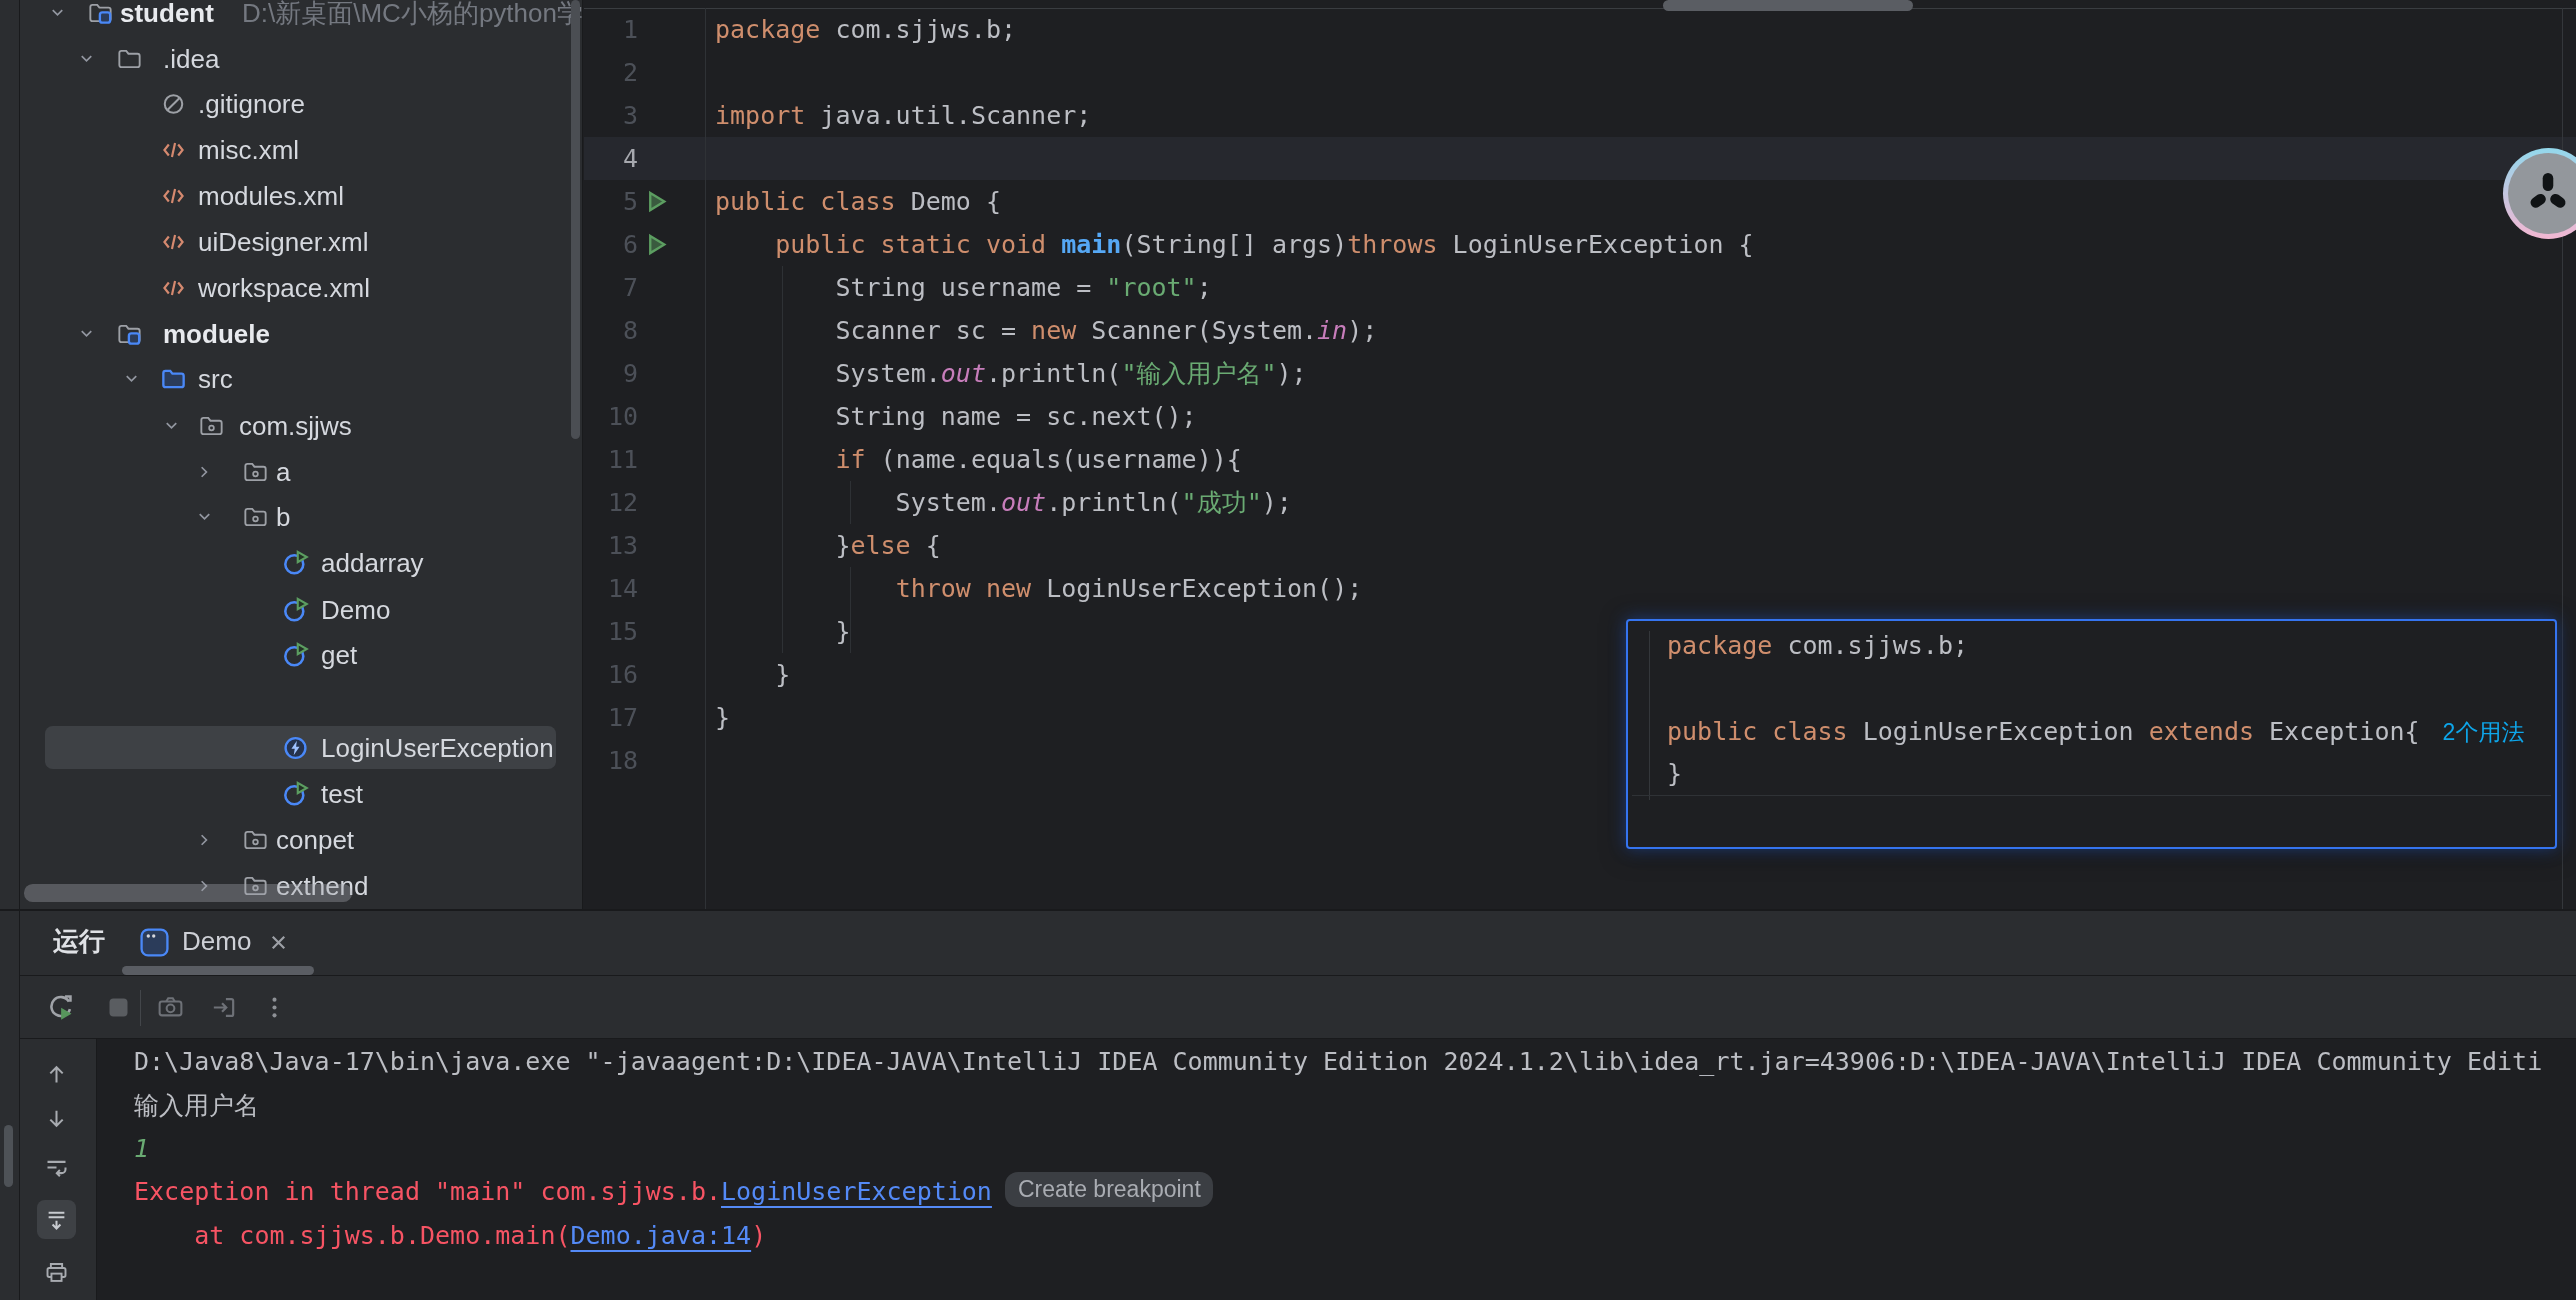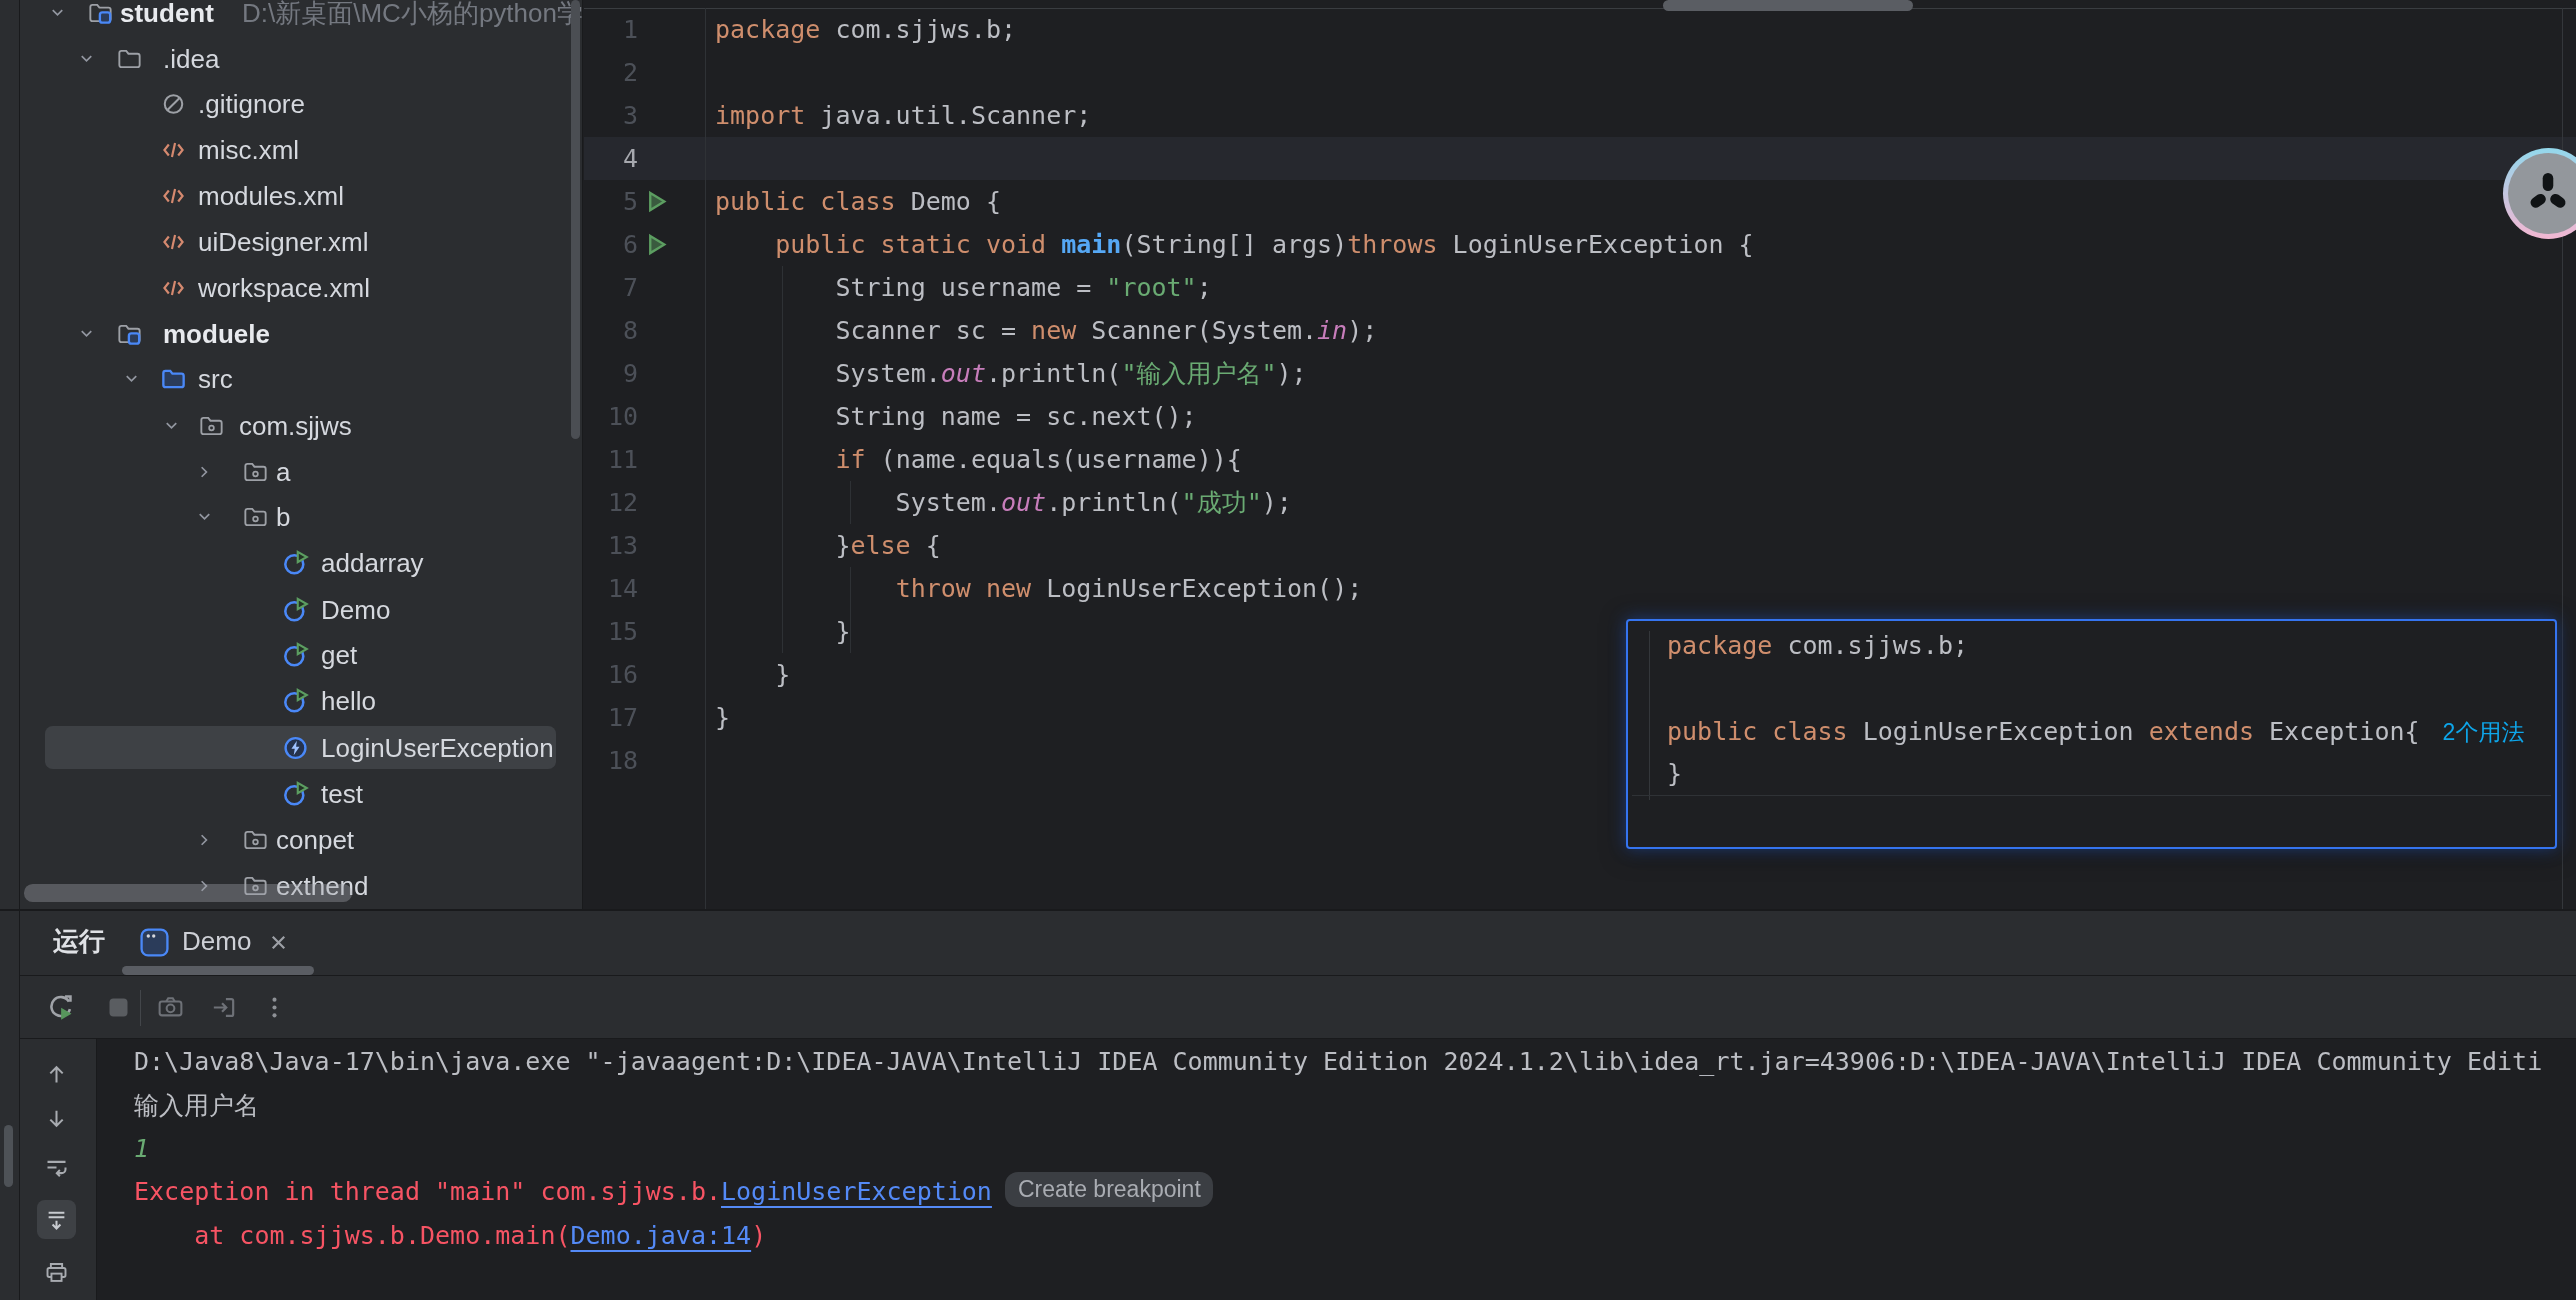--- a/index.html
+++ b/index.html
@@ -219,27 +219,20 @@
     </div>
 
     <div class="trow" style="top:632px">
       <svg class="ticon" style="left:262px" width="27" height="27" viewBox="0 0 18 18">
           <circle cx="8.2" cy="9.8" r="6" fill="none" stroke="#4A88F7" stroke-width="1.7"></circle>
           <path d="M10.5 1.6l6 3.4-6 3.4z" fill="#233325" stroke="#5C9E61" stroke-width="1.4"></path>
         </svg>
       <span class="tlabel" style="left:301px">get</span>
     </div>
 
-    <div class="trow" style="top:678px">
-      <svg class="ticon" style="left:262px" width="27" height="27" viewBox="0 0 18 18">
-          <circle cx="8.2" cy="9.8" r="6" fill="none" stroke="#4A88F7" stroke-width="1.7"></circle>
-          <path d="M10.5 1.6l6 3.4-6 3.4z" fill="#233325" stroke="#5C9E61" stroke-width="1.4"></path>
-        </svg>
-      <span class="tlabel" style="left:301px">hello</span>
-    </div>
 
     <div class="trow" style="top:725px">
       <svg class="ticon" style="left:262px" width="27" height="27" viewBox="0 0 18 18">
           <circle cx="9" cy="9" r="6.6" fill="#25324D" stroke="#4A88F7" stroke-width="1.6"></circle>
           <path d="M9.9 4.2L6.3 9.5h2.2L7.8 13.8l3.9-5.6H9.4z" fill="#9EC1FF"></path>
         </svg>
       <span class="tlabel" style="left:301px">LoginUserException</span>
     </div>
 
     <div class="trow" style="top:771px">

